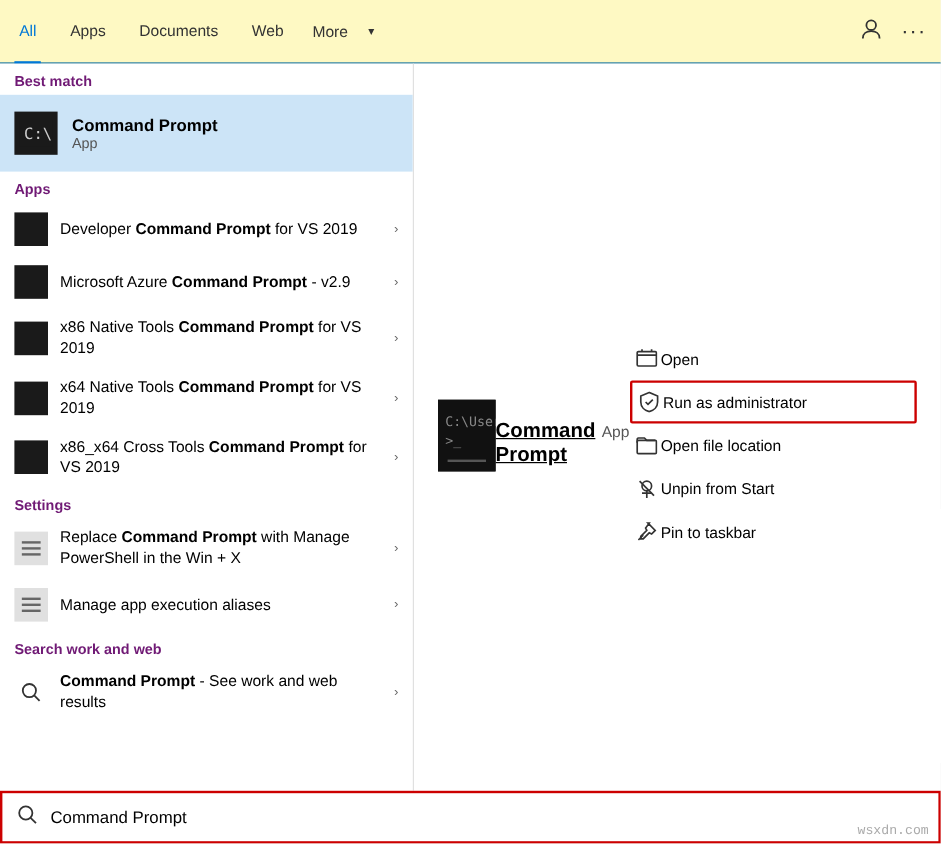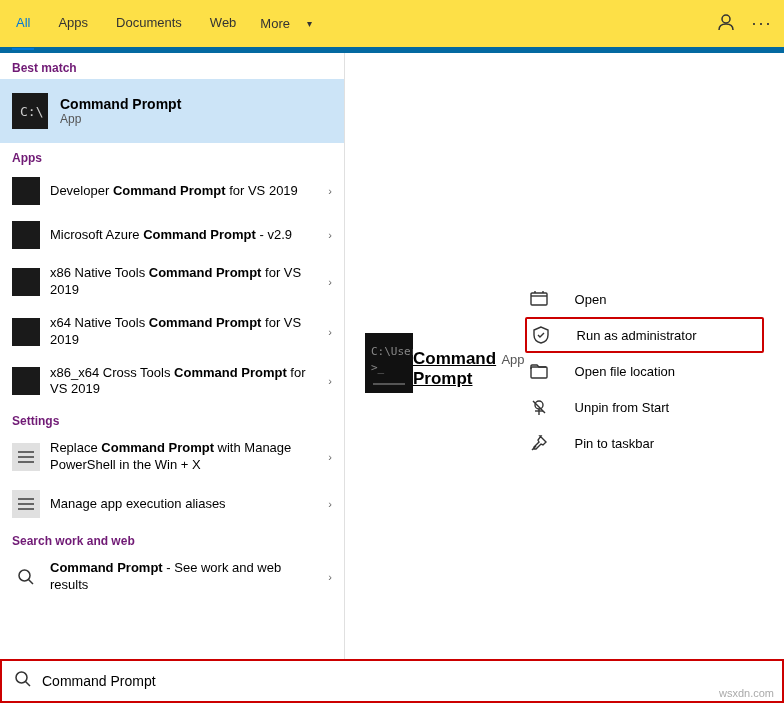--- a/index.html
+++ b/index.html
@@ -10,22 +10,22 @@
       height: 703px;
       overflow: hidden;
       font-size: 13px;
       color: #000;
     }
 
     
     .top-nav {
       display: flex;
       align-items: center;
-      background: #fde047;
-      border-bottom: 6px solid #0369a1;
+      background: #fef9c3;
+      border-bottom: 1px solid #0369a1;
       height: 53px;
       padding: 0 12px;
       gap: 20px;
     }
     .nav-tab {
       font-size: 13px;
       color: #333;
       cursor: pointer;
       padding: 6px 4px;
       border-bottom: 2px solid transparent;
@@ -190,21 +190,21 @@
       margin-bottom: 24px;
     }
 
     .action-list {
       width: 100%;
       max-width: 300px;
     }
     .action-item {
       display: flex;
       align-items: center;
-      gap: 26px;
+      gap: 2px;
       padding: 8px 4px;
       cursor: pointer;
       border-radius: 2px;
     }
     .action-item.highlighted {
       border: 2px solid #c00;
       padding: 6px 4px;
       background: #fff;
     }
     .action-icon {
@@ -249,20 +249,21 @@
       font-family: inherit;
       color: #000;
       background: transparent;
     }
     .search-watermark {
       position: absolute;
       bottom: 2px;
       right: 8px;
       font-size: 11px;
       color: #aaa;
+      font-family: Liberation Mono, monospace;
     }
   </style>
 </head>
 <body>
 
 <div class="top-nav">
   <div class="nav-tab active">All</div>
   <div class="nav-tab">Apps</div>
   <div class="nav-tab">Documents</div>
   <div class="nav-tab">Web</div>

